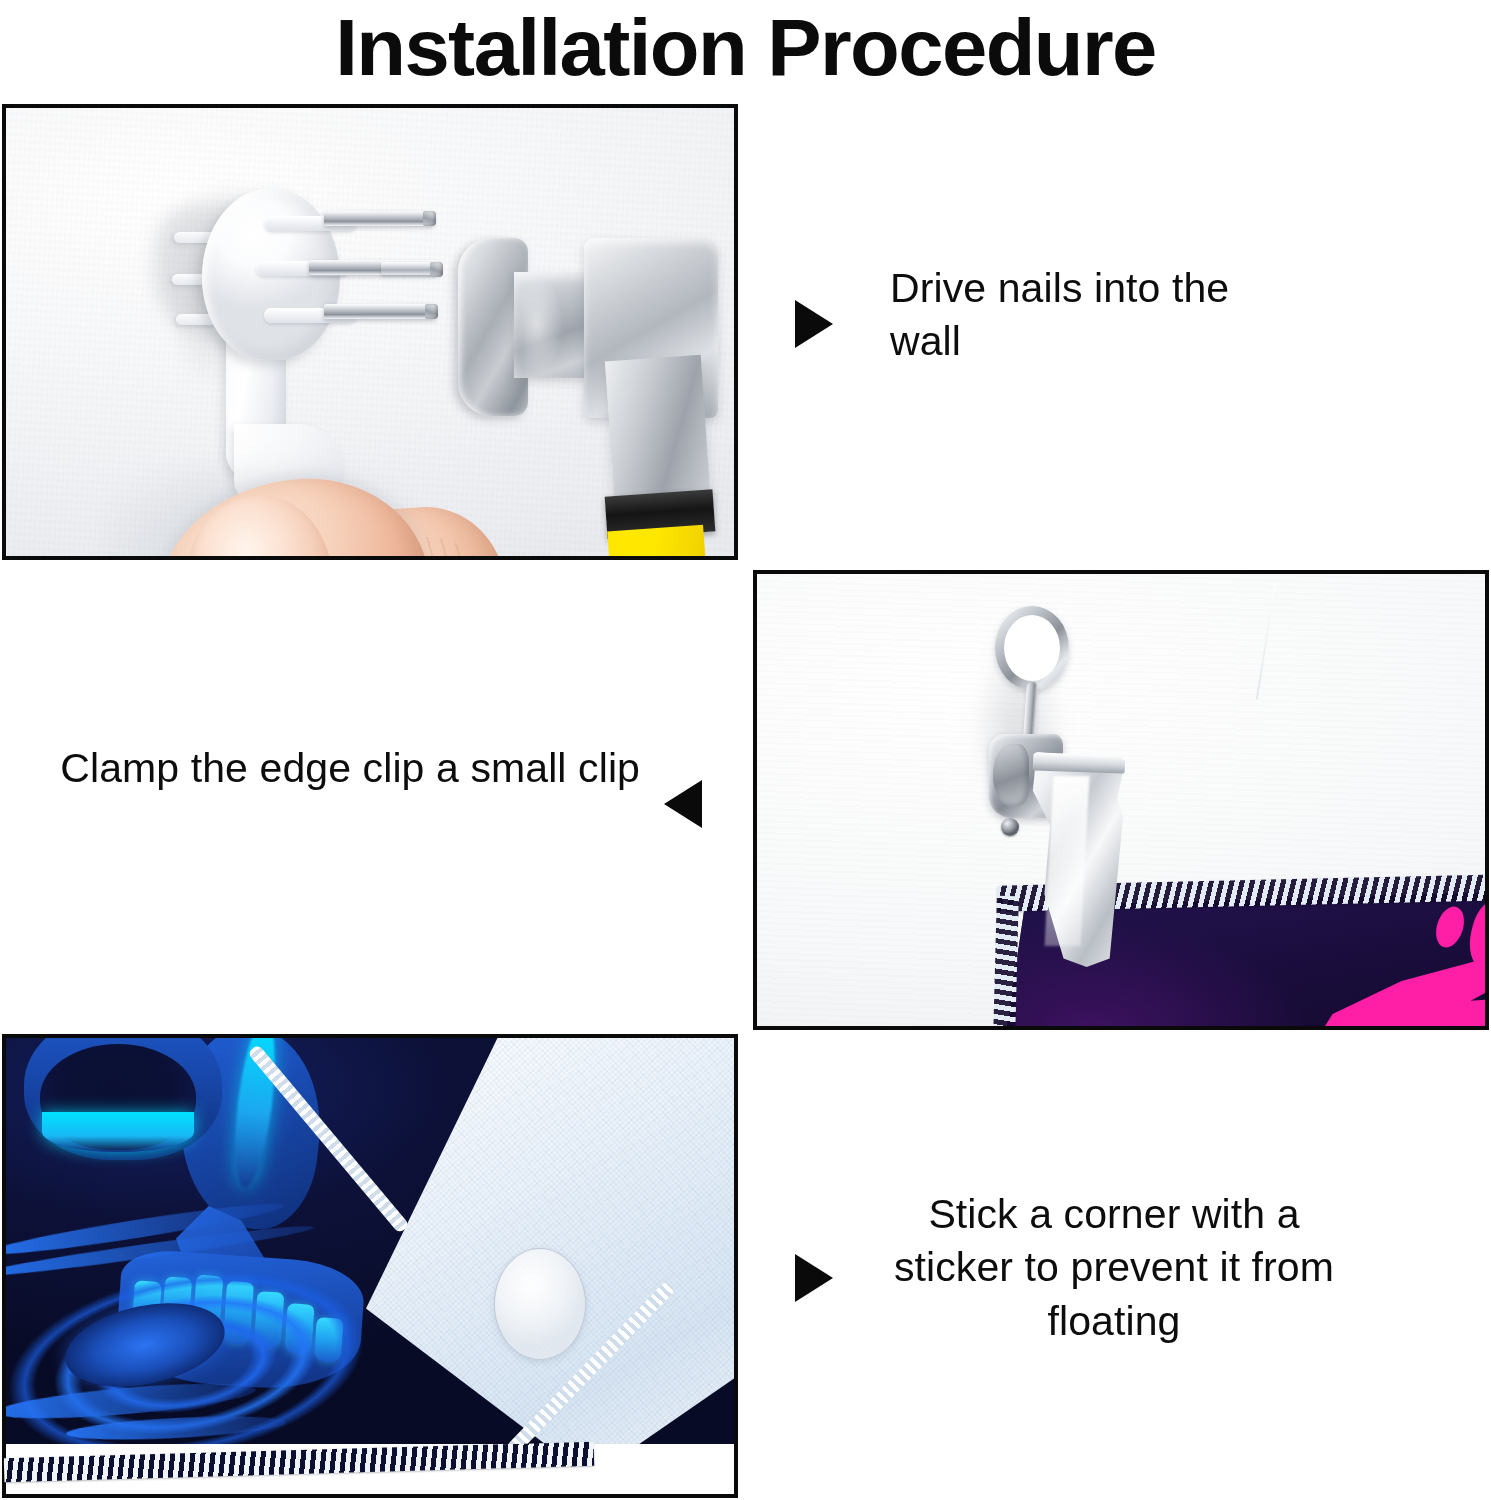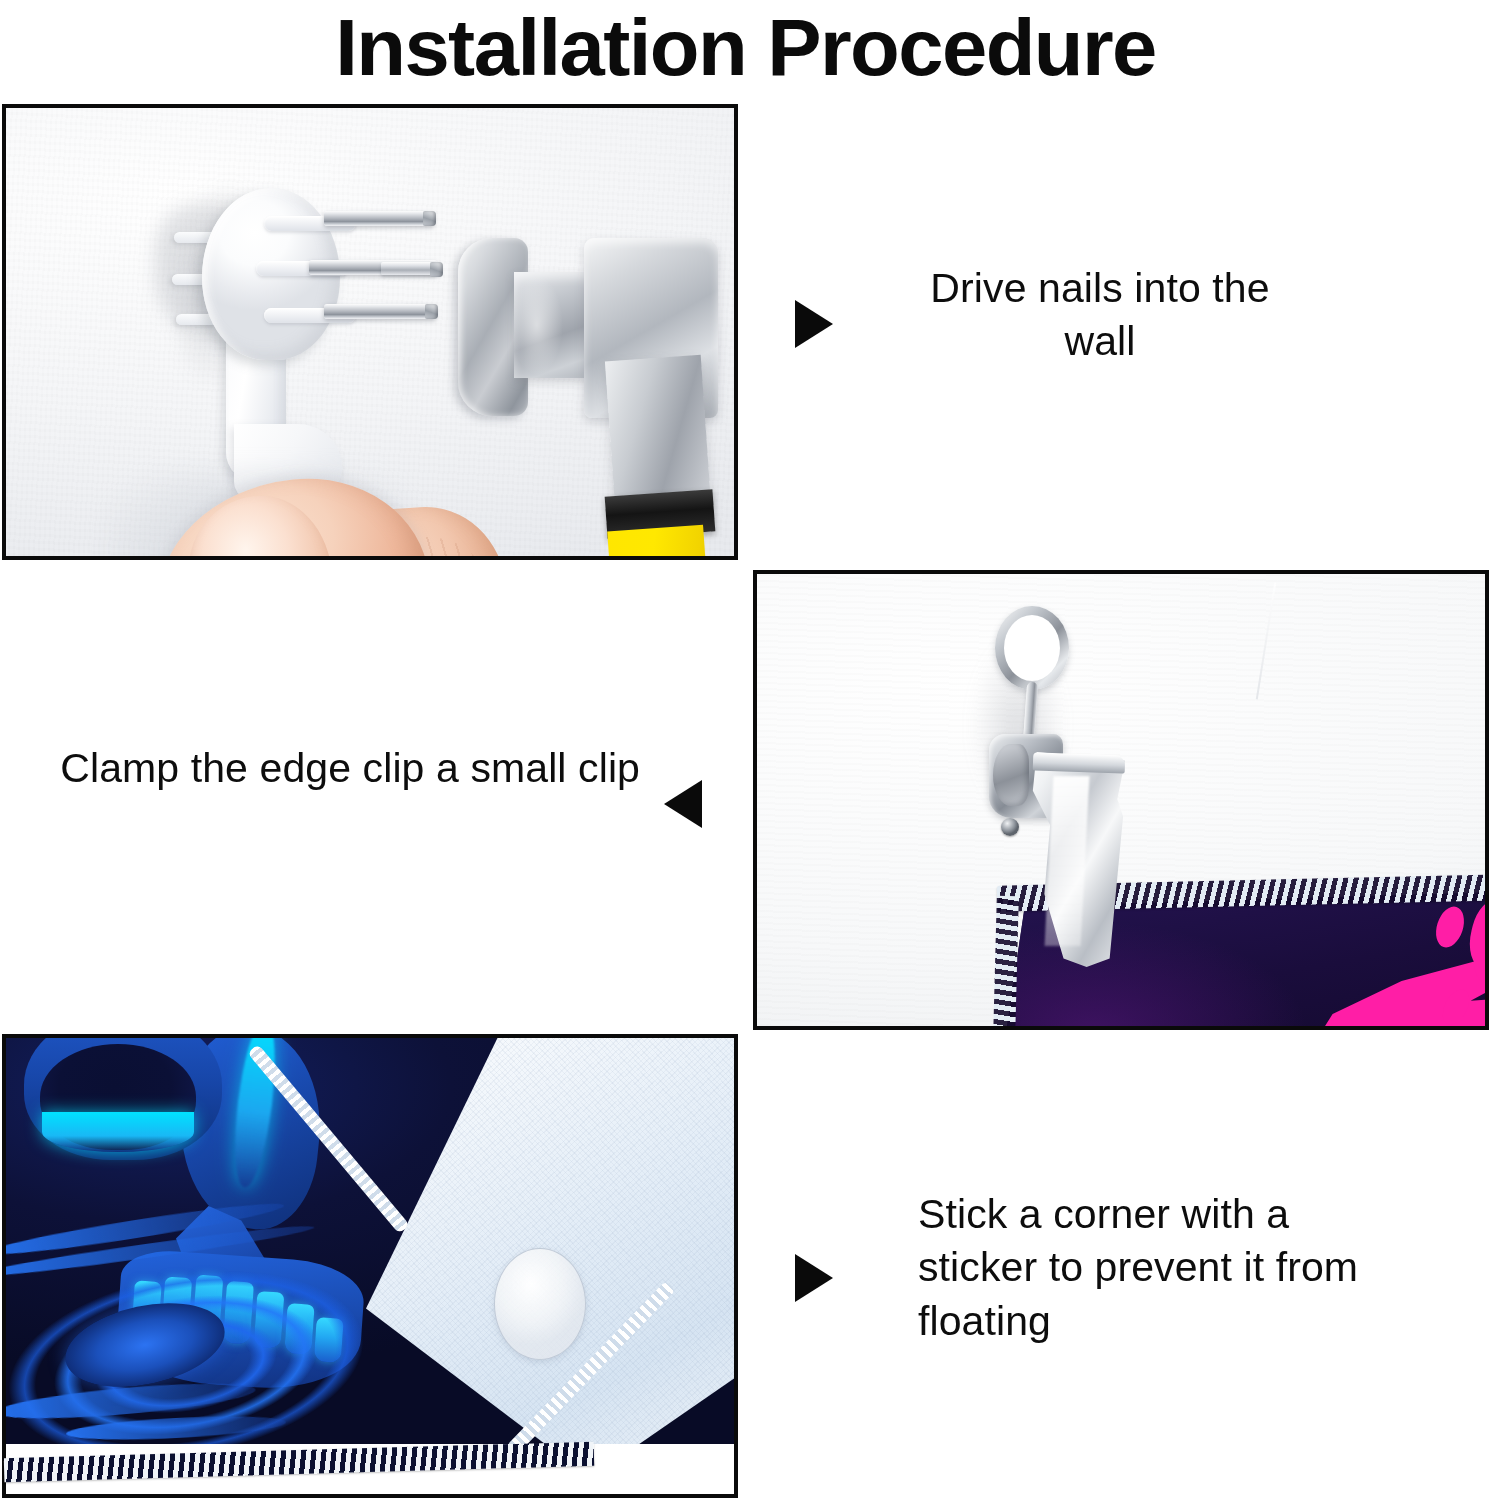--- a/index.html
+++ b/index.html
@@ -447,23 +447,23 @@
   }
 
   
   .caption{
     position:absolute;
     font-size:41px;
     line-height:1.30;
     color:#0d0d0d;
     letter-spacing:.1px;
   }
-  #cap-nail{ left:890px; top:262px; width:420px; text-align:center; }
+  #cap-nail{ left:890px; top:262px; width:420px; text-align:left; }
   #cap-clip{ left:60px; top:742px; width:580px; text-align:right; }
-  #cap-stick{ left:918px; top:1188px; width:500px; text-align:left; }
+  #cap-stick{ left:864px; top:1188px; width:500px; text-align:center; }
 
   .tri{ position:absolute; width:0; height:0; }
   #tri-nail{
     left:795px; top:300px;
     border-top:24px solid transparent; border-bottom:24px solid transparent;
     border-left:38px solid #0a0a0a;
   }
   #tri-clip{
     left:664px; top:780px;
     border-top:24px solid transparent; border-bottom:24px solid transparent;

